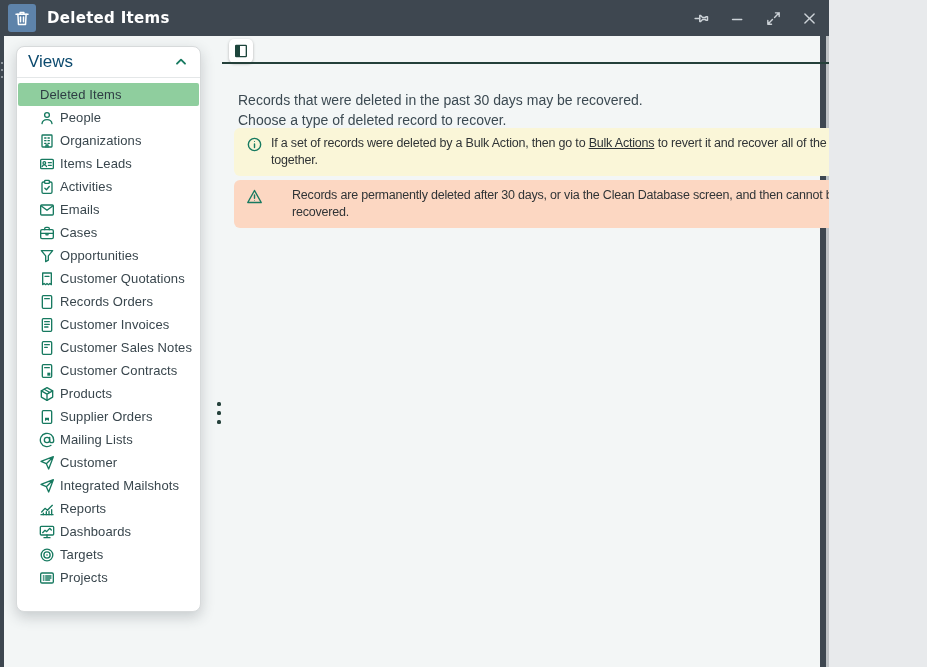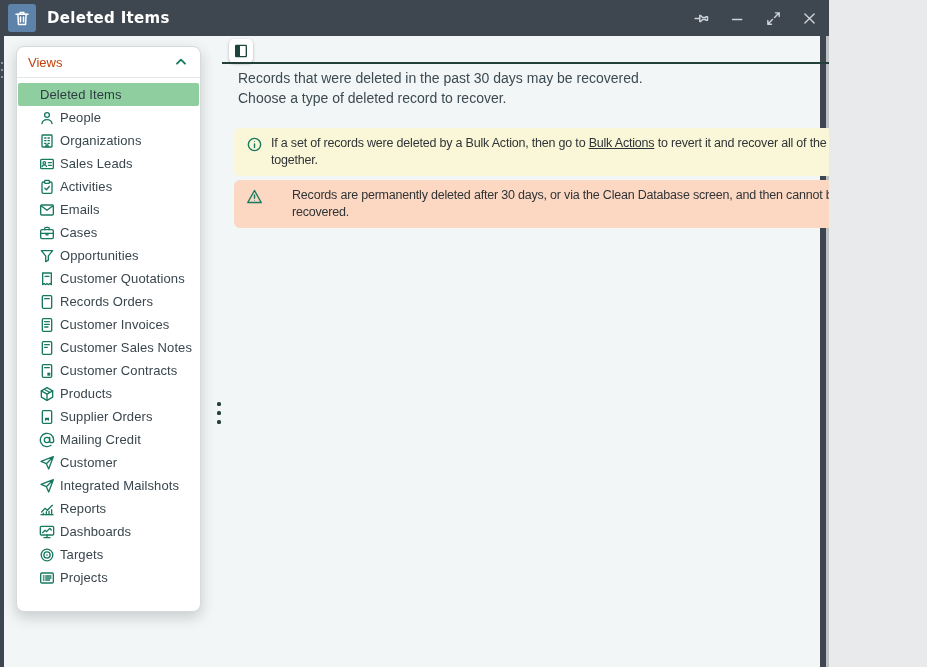--- a/index.html
+++ b/index.html
@@ -47,21 +47,21 @@
   
   .views-card {
     position:absolute; left:16px; top:46px; width:185px; height:566px;
     background:#ffffff; border:1px solid #d7dadb; border-radius:8px;
     box-shadow:0 5px 14px rgba(40,50,60,.22);
   }
   .views-header {
     height:31px; display:flex; align-items:center; justify-content:space-between;
     padding:0 11px; border-bottom:1px solid #e4e7e8;
   }
-  .views-header-label { font-size:13px; color:#c2410c; }
+  .views-header-label { font-size:17px; color:#0c4a6e; }
   .collapse-btn { background:none; border:none; padding:0; cursor:pointer;
     width:16px; height:16px; color:var(--accent-teal,#177a60); }
   .collapse-btn svg { width:16px; height:16px; }
 
   .views-list { list-style:none; padding-top:5px; }
   .view-item {
     height:23px; display:flex; align-items:center;
     padding-left:22px; font-size:13px; color:#39464d; cursor:pointer;
     letter-spacing:.1px;
   }
@@ -94,21 +94,21 @@
   .toggle-btn svg { width:16px; height:16px; }
   .help-btn { left:894px; top:38px; color:#16353e; box-shadow:0 1px 3px rgba(40,110,170,.45); }
   .help-btn svg { width:18px; height:18px; }
 
   .main-divider {
     position:absolute; left:222px; top:62px; width:696px; height:2px;
     background:#24403a;
   }
 
   .intro {
-    position:absolute; left:238px; top:68px;
+    position:absolute; left:238px; top:90px;
     font-size:14px; line-height:20px; color:#3c4a52;
   }
 
   .note {
     position:absolute; left:234px; width:676px; min-height:46px;
     border-radius:6px; display:flex; align-items:flex-start;
     padding:7px 12px; gap:8px;
   }
   .note.info    { top:128px; background:var(--info-bg,#faf6d8); }
   .note.warning { top:180px; background:var(--warning-bg,#fcd7c2);gap:29px; }
@@ -202,21 +202,21 @@
         </li>
         <li class="view-item">
           <span class="view-icon">
             <svg viewBox="0 0 24 24" fill="none" stroke="currentColor" stroke-width="2" stroke-linecap="round" stroke-linejoin="round">
               <rect x="2.5" y="5" width="19" height="14" rx="1.5"></rect>
               <circle cx="8" cy="10.5" r="2"></circle>
               <path d="M4.8 15.8c.6-1.6 1.8-2.4 3.2-2.4s2.6.8 3.2 2.4"></path>
               <path d="M14 10h4.5M14 14h4.5"></path>
             </svg>
           </span>
-          <span>Sales Leads</span>
+          <span>Items Leads</span>
         </li>
         <li class="view-item">
           <span class="view-icon">
             <svg viewBox="0 0 24 24" fill="none" stroke="currentColor" stroke-width="2" stroke-linecap="round" stroke-linejoin="round">
               <rect x="4.5" y="4.5" width="15" height="17" rx="2"></rect>
               <rect x="8.5" y="2" width="7" height="4.5" rx="1" fill="#fff"></rect>
               <path d="M8.8 13.8l2.4 2.4 4.2-5"></path>
             </svg>
           </span>
           <span>Activities</span>
@@ -313,21 +313,21 @@
           </span>
           <span>Supplier Orders</span>
         </li>
         <li class="view-item">
           <span class="view-icon">
             <svg viewBox="0 0 24 24" fill="none" stroke="currentColor" stroke-width="2" stroke-linecap="round" stroke-linejoin="round">
               <circle cx="12" cy="12" r="4"></circle>
               <path d="M16 8v5a3 3 0 006 0v-1a10 10 0 10-4 8"></path>
             </svg>
           </span>
-          <span>Mailing Credit</span>
+          <span>Mailing Lists</span>
         </li>
         <li class="view-item">
           <span class="view-icon">
             <svg viewBox="0 0 24 24" fill="none" stroke="currentColor" stroke-width="2" stroke-linecap="round" stroke-linejoin="round">
               <path d="M21.5 2.5L11 13M21.5 2.5L14.5 21l-3.5-8-8-3.5 18.5-7z"></path>
             </svg>
           </span>
           <span>Customer</span>
         </li>
         <li class="view-item">

